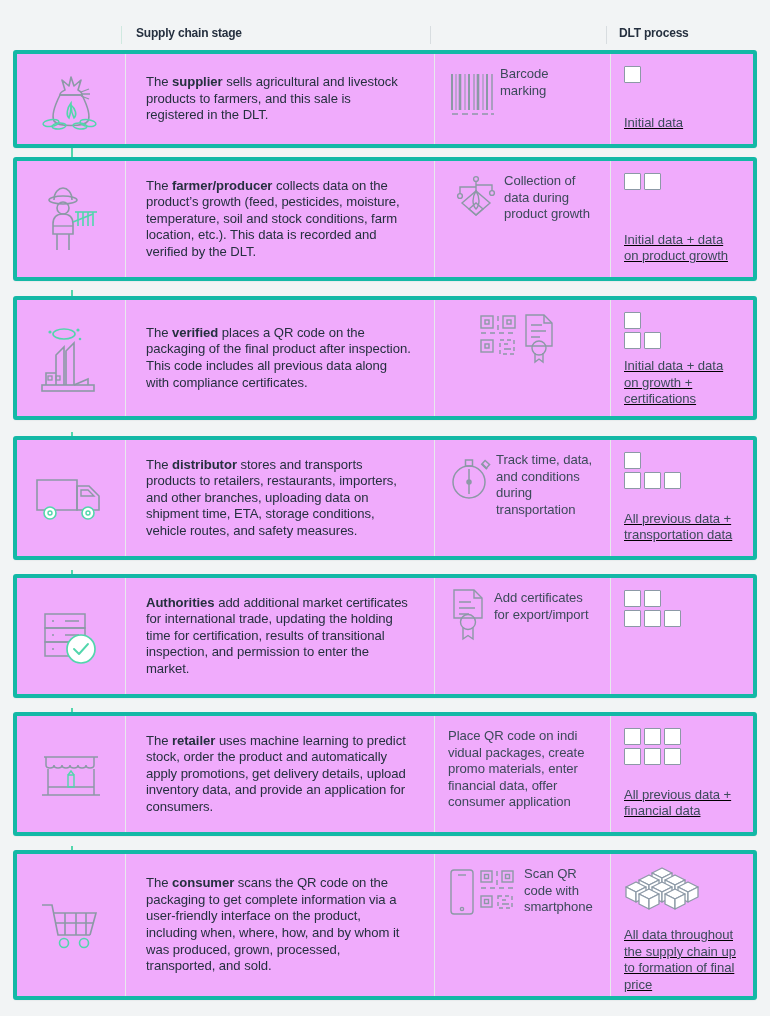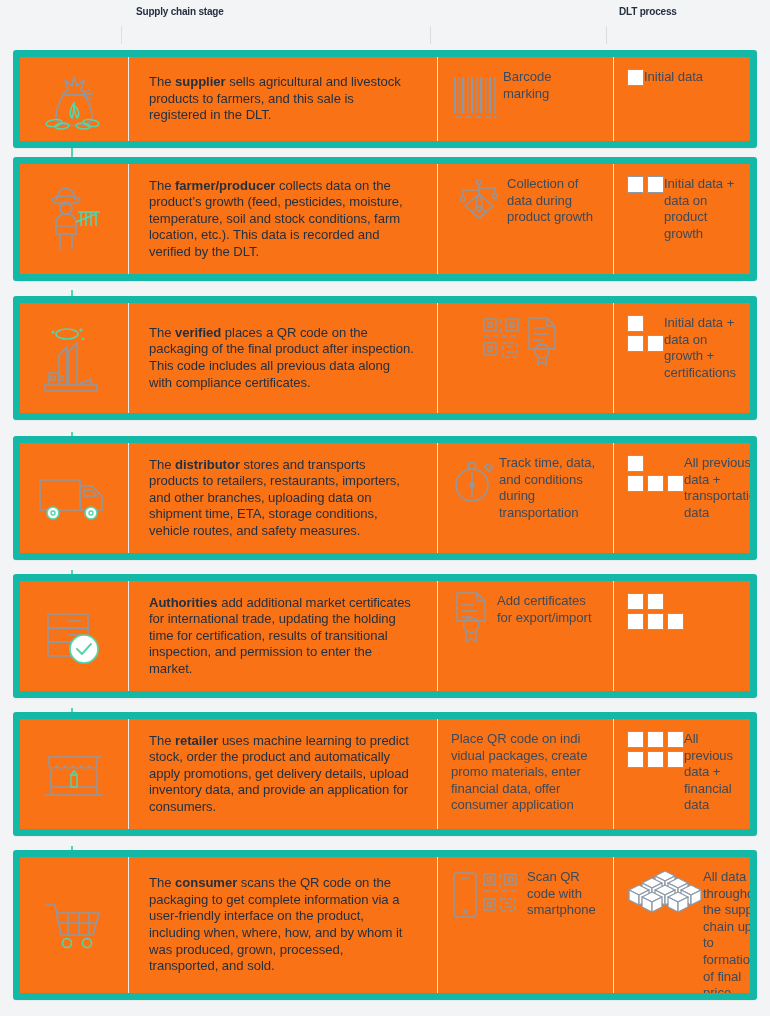--- a/index.html
+++ b/index.html
@@ -17,25 +17,25 @@
   }
 
   
   .header {
     position: absolute;
     top: 0; left: 0; right: 0;
     height: 44px;
   }
   .hdr-label {
     position: absolute;
-    font-size: 10px;
+    font-size: 12px;
     font-weight: bold;
     color: #25303f;
     letter-spacing: -0.2px;
-    top: 6px;
+    top: 26px;
     white-space: nowrap;
   }
   .hdr-stage      { left: 136px; }
   .hdr-digital    { left: 443px; margin-top: 44px; }
   .hdr-dlt        { left: 619px; }
 
   
   .hdr-sep {
     position: absolute;
     top: 26px;
@@ -45,22 +45,22 @@
   }
   .hdr-sep.s1 { left: 121px; background:#cfe9e0; }
   .hdr-sep.s2 { left: 430px; }
   .hdr-sep.s3 { left: 606px; }
 
   
   .row {
     position: absolute;
     left: 13px;
     width: 744px;
-    background: #f97316;
-    border: 7px solid #14b8a6;
+    background: #f0abfc;
+    border: 4px solid #14b8a6;
     border-radius: 3px;
     box-shadow: 0 1px 1px rgba(20,40,60,0.04);
     display: flex;
     overflow: hidden;
   }
   .cell { position: relative; }
   .cell-icon {
     width: 108px;
     display: flex;
     align-items: center;
@@ -80,21 +80,23 @@
     padding: 12px 14px 12px 13px;
     display: flex;
     flex-direction: row;
     justify-content: center;
   }
   .cell-dlt {
     flex: 1 1 auto;
     border-left: 1px solid #e7eaec;
     padding: 12px 14px 12px 13px;
     display: flex;
-    justify-content: flex-start;
+    flex-direction: column;
+    justify-content: space-between;
+    text-decoration: underline;
   }
 
   .desc {
     font-size: 13.1px;
     line-height: 16.6px;
     color: #25303f;
     letter-spacing: -0.05px;
   }
   .desc b { font-weight: bold; }
 

